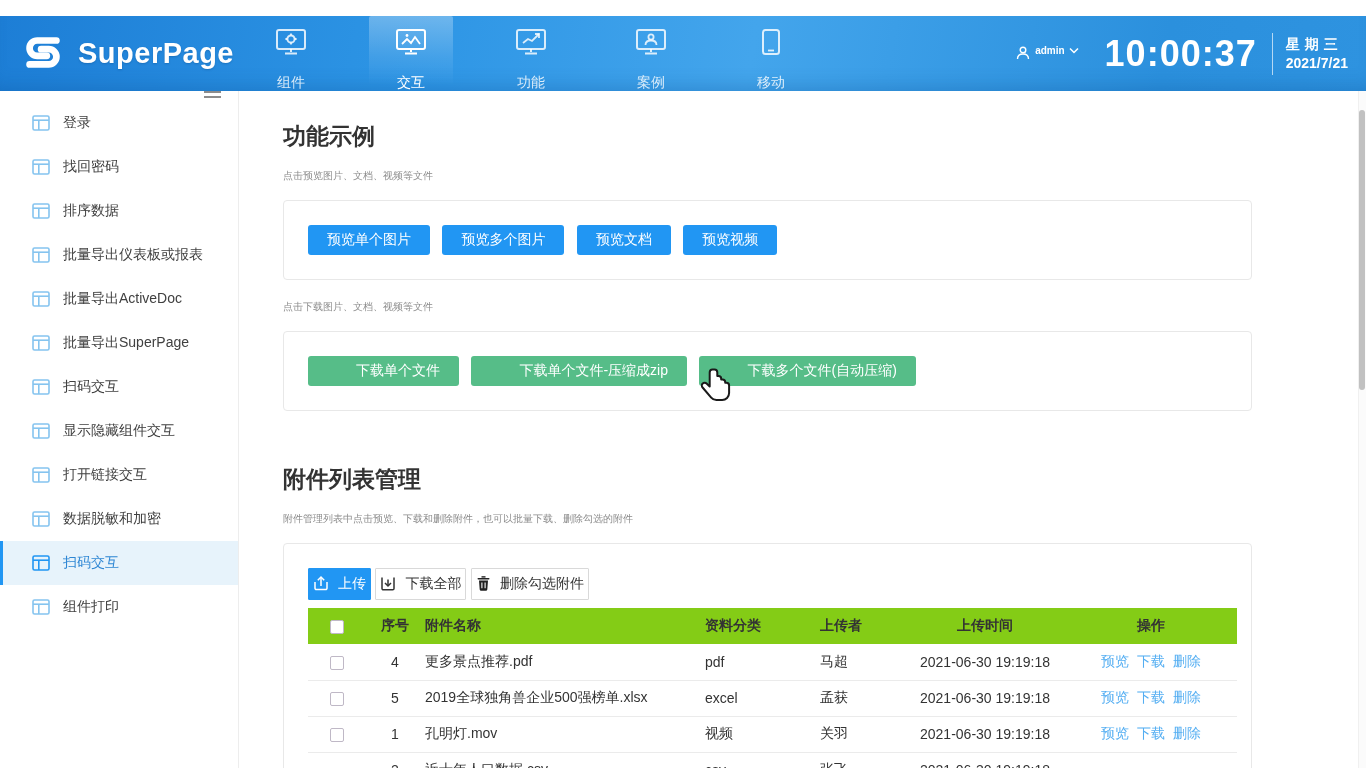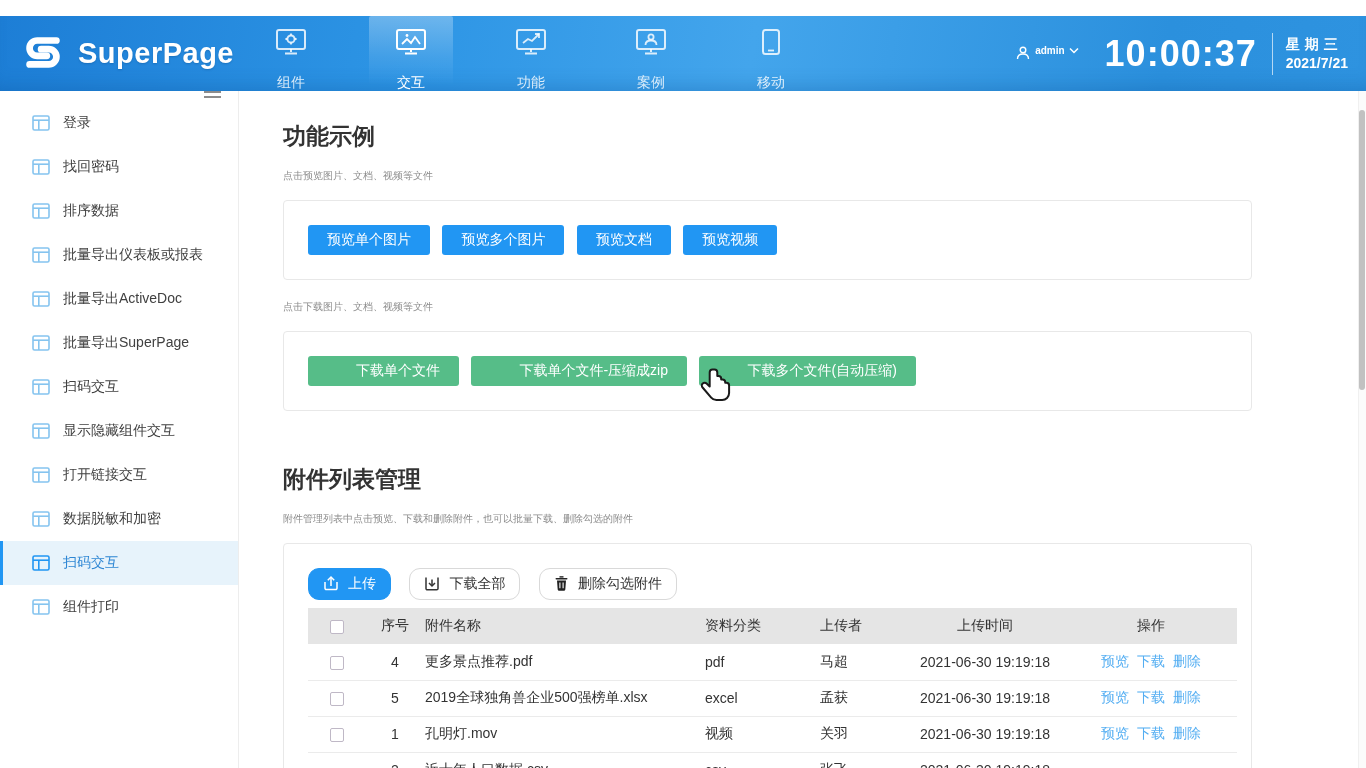--- a/index.html
+++ b/index.html
@@ -51,28 +51,28 @@
   .t2 { margin-top:53px; }
   .section-desc { font-size:10px; color:#8c8c8c; margin-top:17px; }
   .card { width:969px; border:1px solid #e8e8e8; border-radius:4px;
     margin-top:17px; padding:24px 24px; background:#fff; }
   .btn { display:inline-flex; align-items:center; justify-content:center; height:30px;
     padding:0 19px; border:none; border-radius:3px; color:#fff; font-size:14px;
     margin-right:8px; cursor:pointer; font-family:inherit; }
   .btn-blue  { background:#2196f3; }
   .btn-green { background:#56bd88;padding-left:48px; }
 
-  .tbtn { display:inline-flex; align-items:center; gap:9px; height:32px; padding:0 14px;
-    border:1px solid #d9d9d9; border-radius:11px; background:#fff; color:#333;
-    font-size:14px; margin-right:14px; cursor:pointer; font-family:inherit; }
+  .tbtn { display:inline-flex; align-items:center; gap:9px; height:32px; padding:0 4px;
+    border:1px solid #d9d9d9; border-radius:1px; background:#fff; color:#333;
+    font-size:14px; margin-right:0; cursor:pointer; font-family:inherit; }
   .tbtn.primary { background:#2196f3; border-color:#2196f3; color:#fff; }
 
   .att-table { width:929px; margin-top:8px; border-collapse:collapse;
     font-size:14px; color:#333; }
-  .att-table th { background:#e5e5e5; height:36px; font-weight:normal; text-align:left; padding:0; }
+  .att-table th { background:#84cc16; height:36px; font-weight:bold; text-align:left; padding:0; }
   .att-table td { height:36px; border-bottom:1px solid #ebebeb; padding:0; }
   .col-chk { width:57px; text-align:center !important; }
   .col-no  { width:60px; text-align:center !important; }
   .col-name{ width:280px; }
   .col-cat { width:115px; }
   .col-upl { width:85px; }
   .col-time{ width:160px; text-align:center !important; }
   .col-ops { text-align:center !important; }
   .chk { display:inline-block; width:14px; height:14px; border:1px solid #bfb8c6;
     border-radius:2px; background:#fff; vertical-align:middle; cursor:pointer; }

